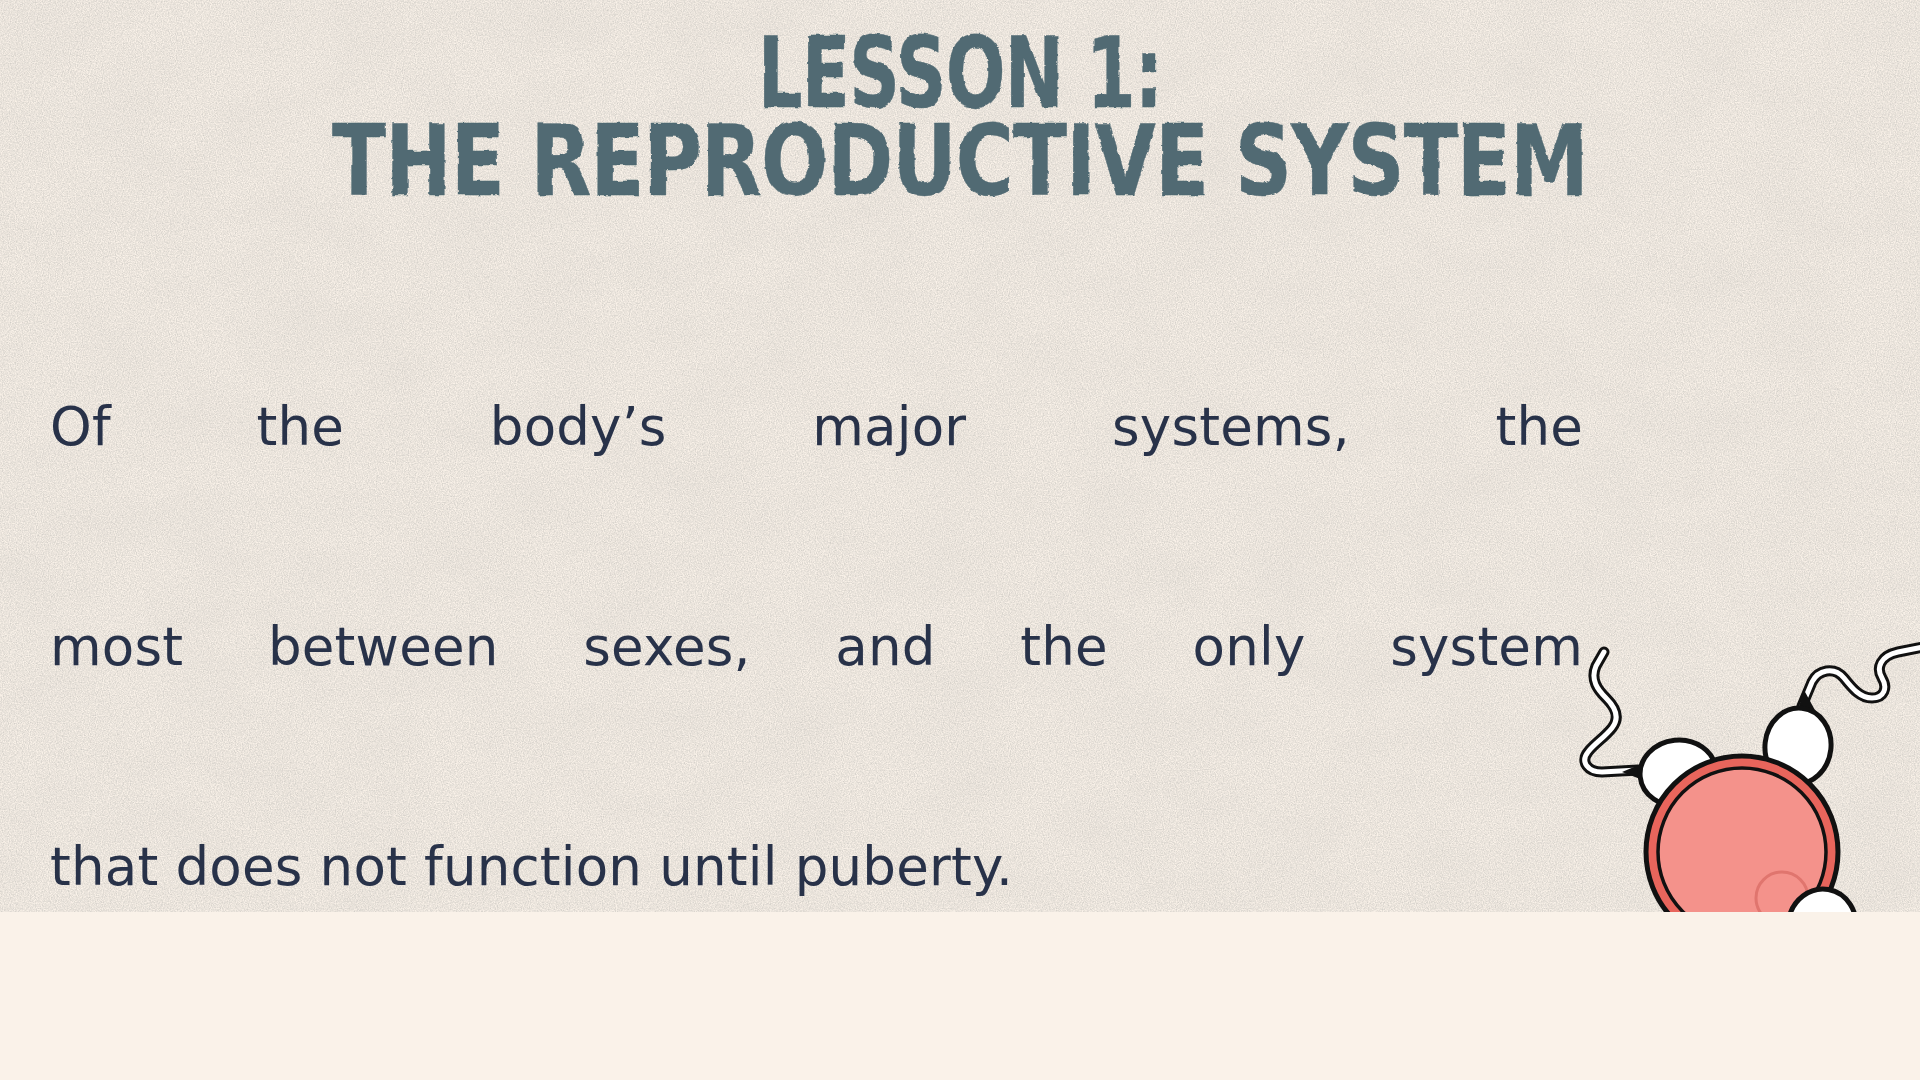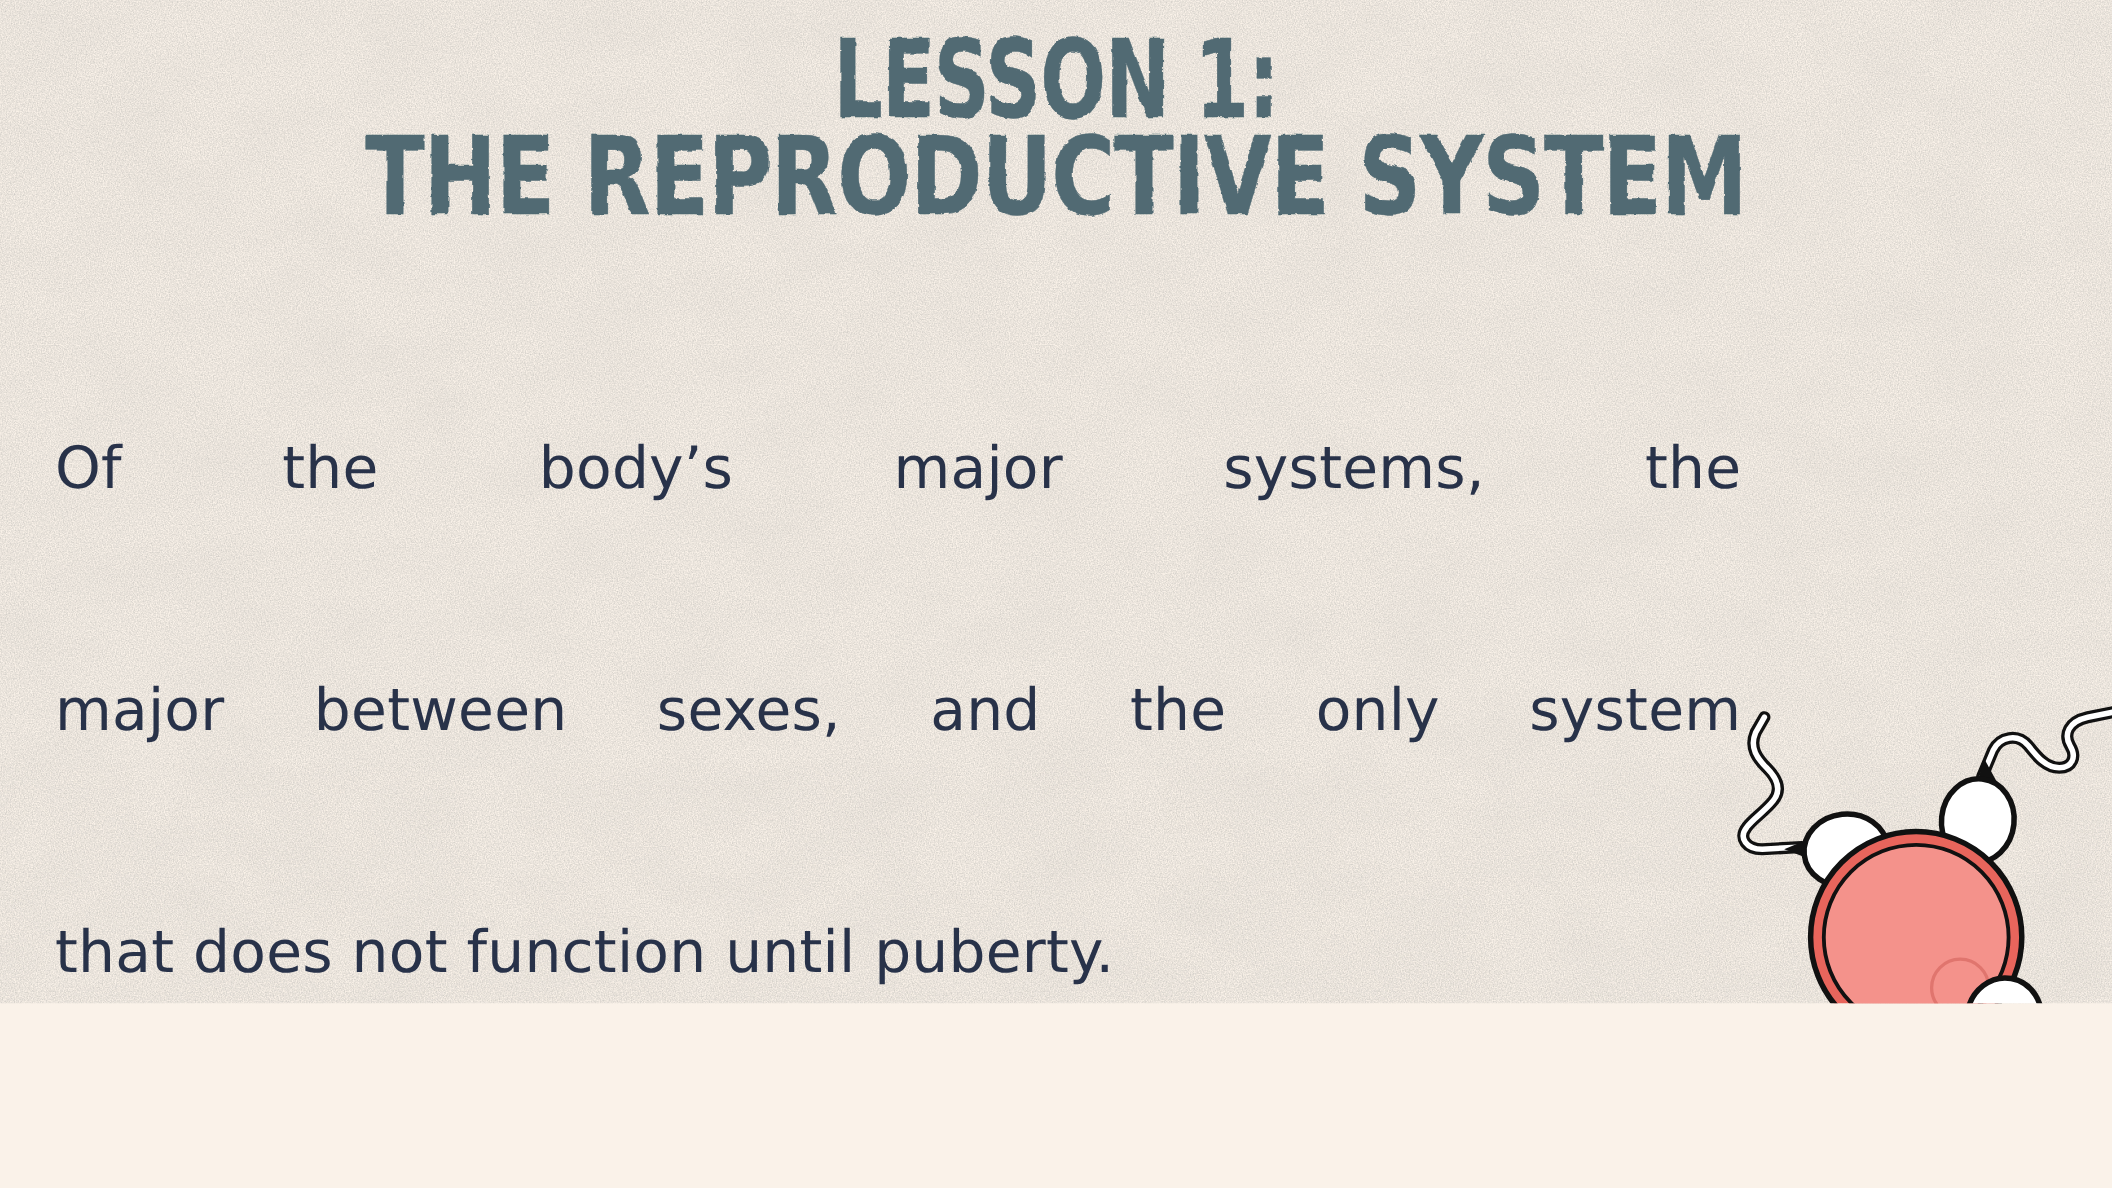--- a/index.html
+++ b/index.html
@@ -143,21 +143,21 @@
     <rect width="1920" height="1080" filter="url(#blotchnoise)"></rect>
   </svg>
 
   <div class="title-block">
     <span class="title-line title-line-1">LESSON 1:</span>
     <span class="title-line title-line-2">THE REPRODUCTIVE SYSTEM</span>
   </div>
 
   <div class="body-copy">
     <p>Of the body’s major systems, the</p>
-    <p>major between sexes, and the only system</p>
+    <p>most between sexes, and the only system</p>
     <p class="last">that does not function until puberty.</p>
   </div>
 
   <div class="illustration">
     <svg viewBox="0 0 380 470" xmlns="http://www.w3.org/2000/svg">
 
       <g>
         <path d="M54 32 L46 46 C 40 60 48 70 56 78
                  C 66 88 70 98 62 108
                  C 54 118 44 124 38 132

